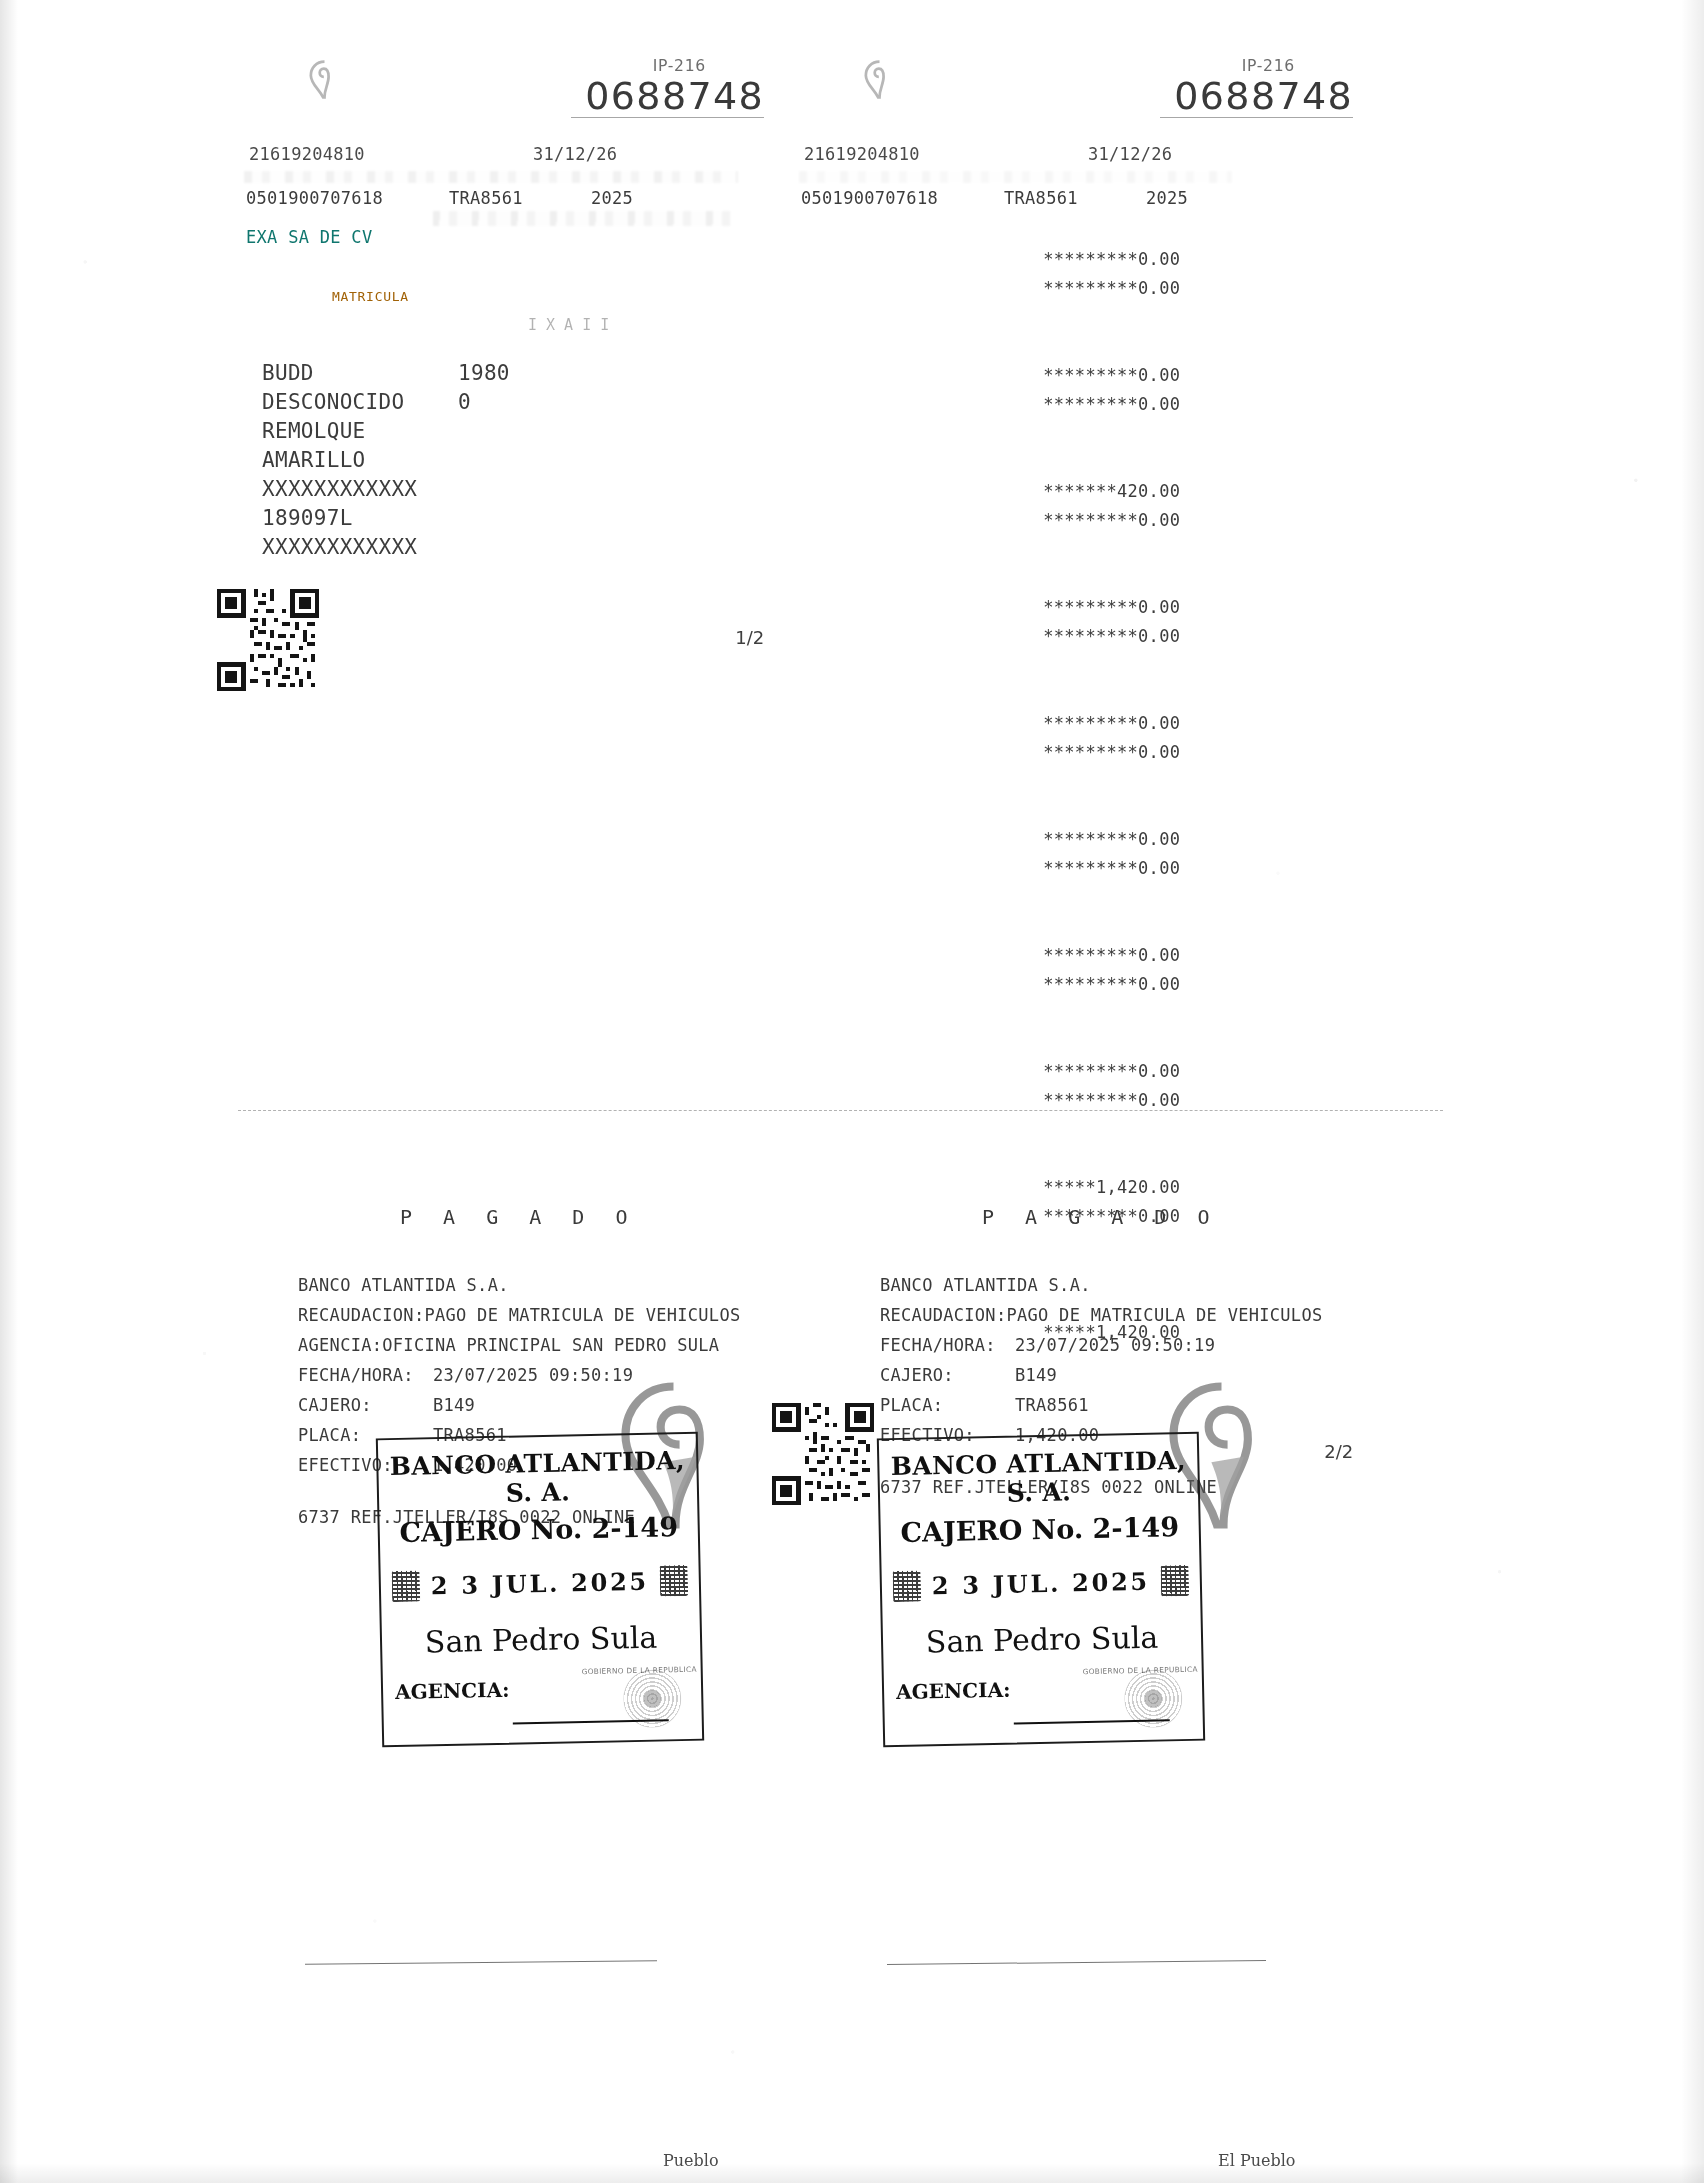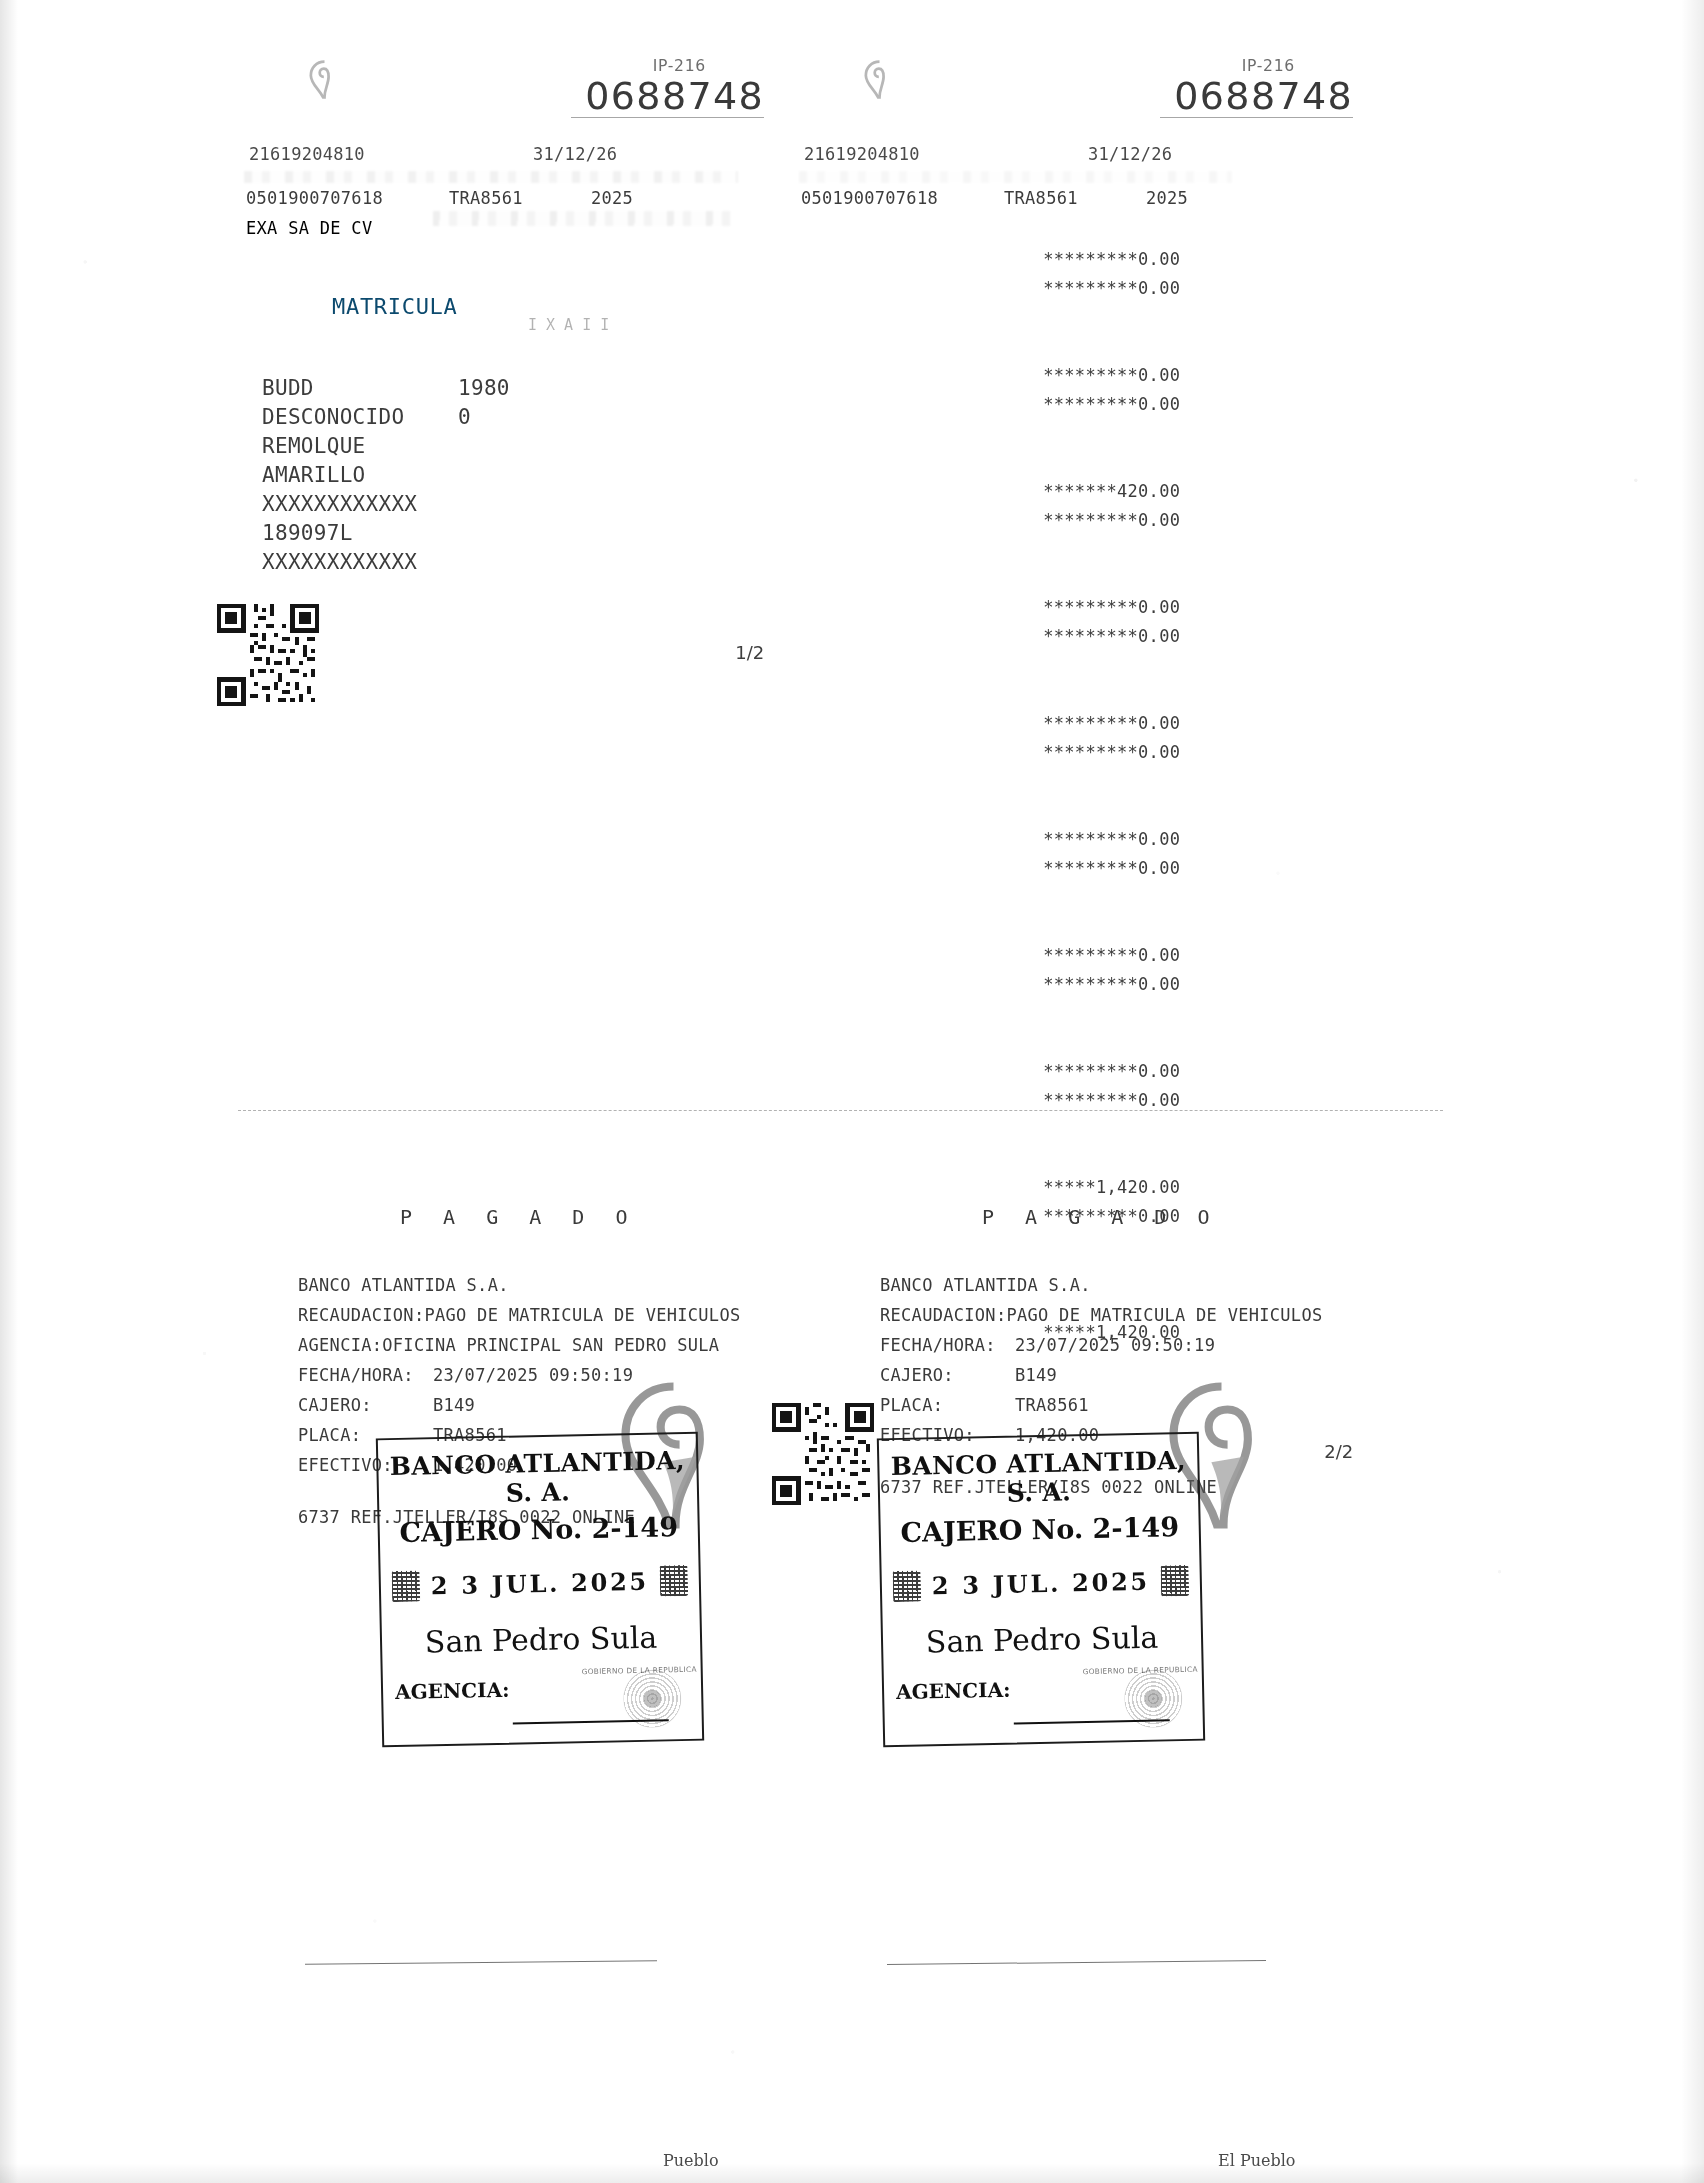--- a/index.html
+++ b/index.html
@@ -122,37 +122,37 @@
   }
 
   .idrow { display:flex; font-size: 17px; color:#3c3c3c; letter-spacing:0.3px; }
   .idrow .a { width: 203px; padding-left: 16px;}
   .idrow .b { width: 142px; }
   .idrow .c { }
 
   .owner {
     font-size: 17px;
     padding-left: 16px;
-    color: #000000;
-    margin-top: 10px;
+    color: #0f766e;
+    margin-top: 19px;
     letter-spacing: 0.3px;
   }
   .owner-smudge {
     position:absolute;
     left: 203px; top: 164px;
     width: 298px; height: 15px;
     background: repeating-linear-gradient(92deg, rgba(0,0,0,0.13) 0 6.8px, rgba(0,0,0,0.01) 6.8px 16px, rgba(0,0,0,0.09) 16px 24px, rgba(0,0,0,0.02) 24px 39px);
     filter: blur(0.9px);
     opacity:.5;
   }
   .matricula {
-    font-size: 22px;
+    font-size: 13px;
     padding-left: 102px;
-    margin-top: 56px;
-    color: #0c4a6e;
+    margin-top: 42px;
+    color: #a16207;
     letter-spacing: 0.7px;
   }
 
   .veh-block { margin-top: 55px; padding-left: 32px; }
   .veh-row {
     display: flex;
     font-size: 21px;
     color: #3c3c3c;
     letter-spacing: 0.3px;
     line-height: 29px;

